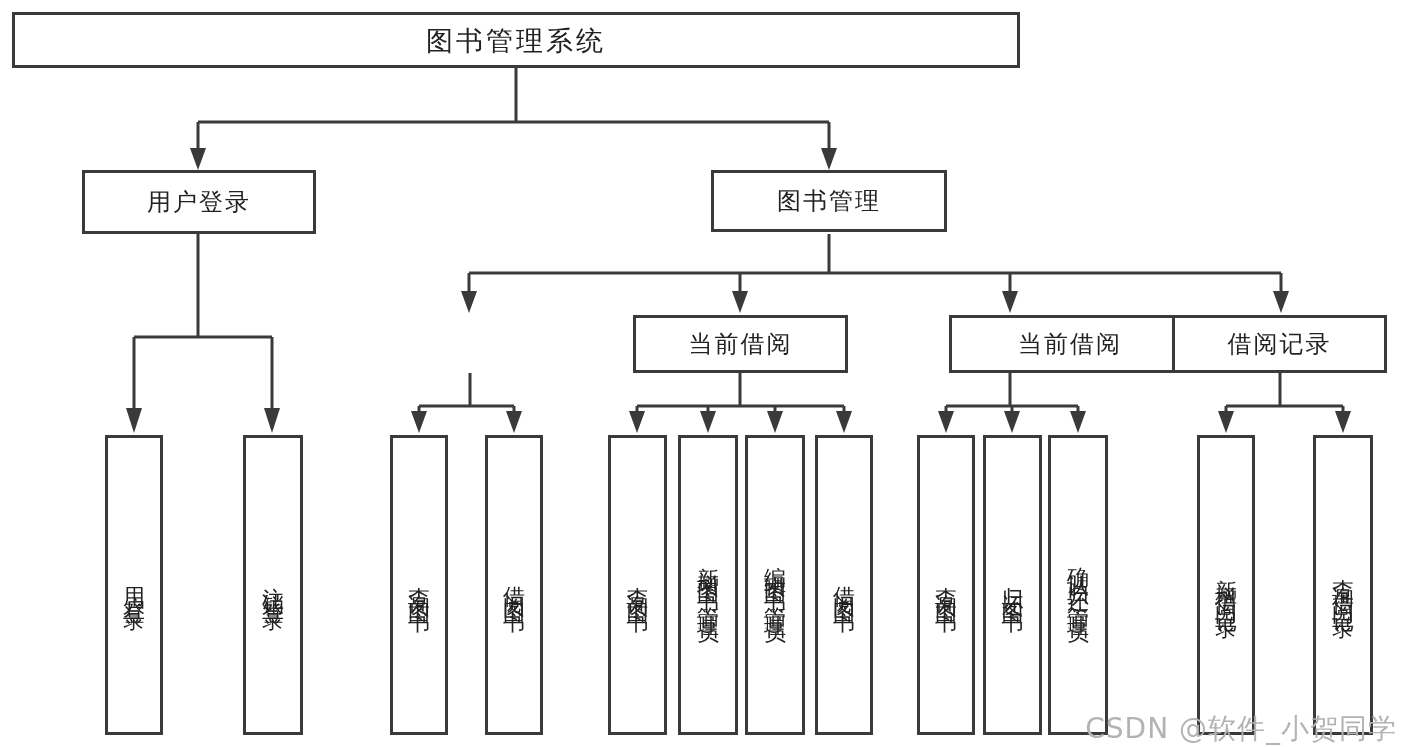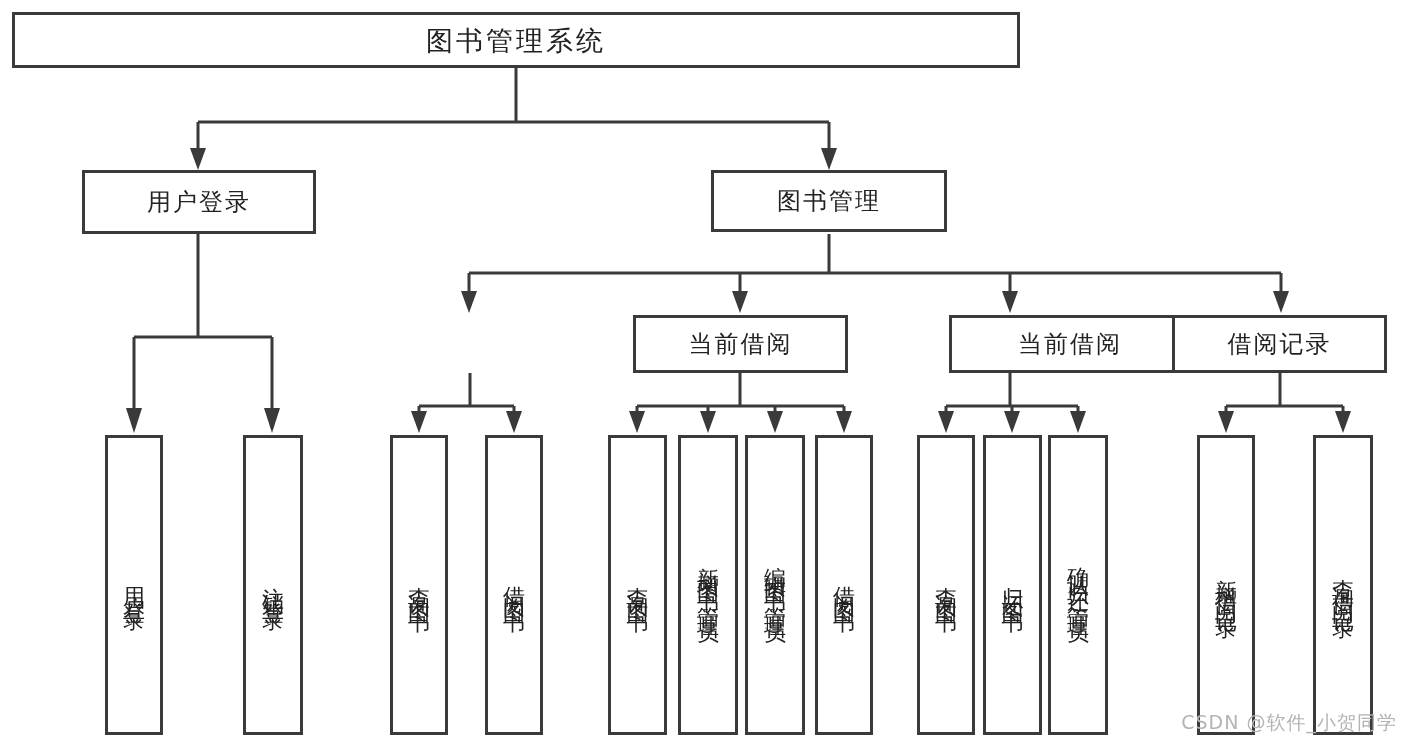--- a/index.html
+++ b/index.html
@@ -12,21 +12,21 @@
     position:absolute;box-sizing:border-box;border:3px solid var(--line,#3a3a3a);
     background:#fff;display:flex;align-items:center;justify-content:center;
   }
   .hbox span{font-size:24px;letter-spacing:2px;line-height:1;white-space:nowrap;}
   .root span{font-size:27px;letter-spacing:3px;}
   .vbox span{
     writing-mode:vertical-rl;text-orientation:mixed;
     font-size:22px;letter-spacing:8px;line-height:1;white-space:nowrap;
   }
   .watermark{
-    position:absolute;right:8px;top:710px;font-size:19px;letter-spacing:1px;
+    position:absolute;right:8px;top:710px;font-size:28px;letter-spacing:1px;
     color:var(--watermark,#b3b3b3);z-index:5;white-space:nowrap;
   }
   
   .n-root   {left:12px;  top:12px;  width:1008px;height:56px;}
   .n-login  {left:82px;  top:170px; width:234px; height:64px;}
   .n-mgmt   {left:711px; top:170px; width:236px; height:62px;}
   .n-l3-a   {left:363px; top:315px; width:215px; height:58px;}
   .n-l3-b   {left:633px; top:315px; width:215px; height:58px;}
   .n-l3-c   {left:903px; top:315px; width:242px; height:58px;margin-left:46px;}
   .n-l3-d   {left:1172px;top:315px; width:215px; height:58px;}

